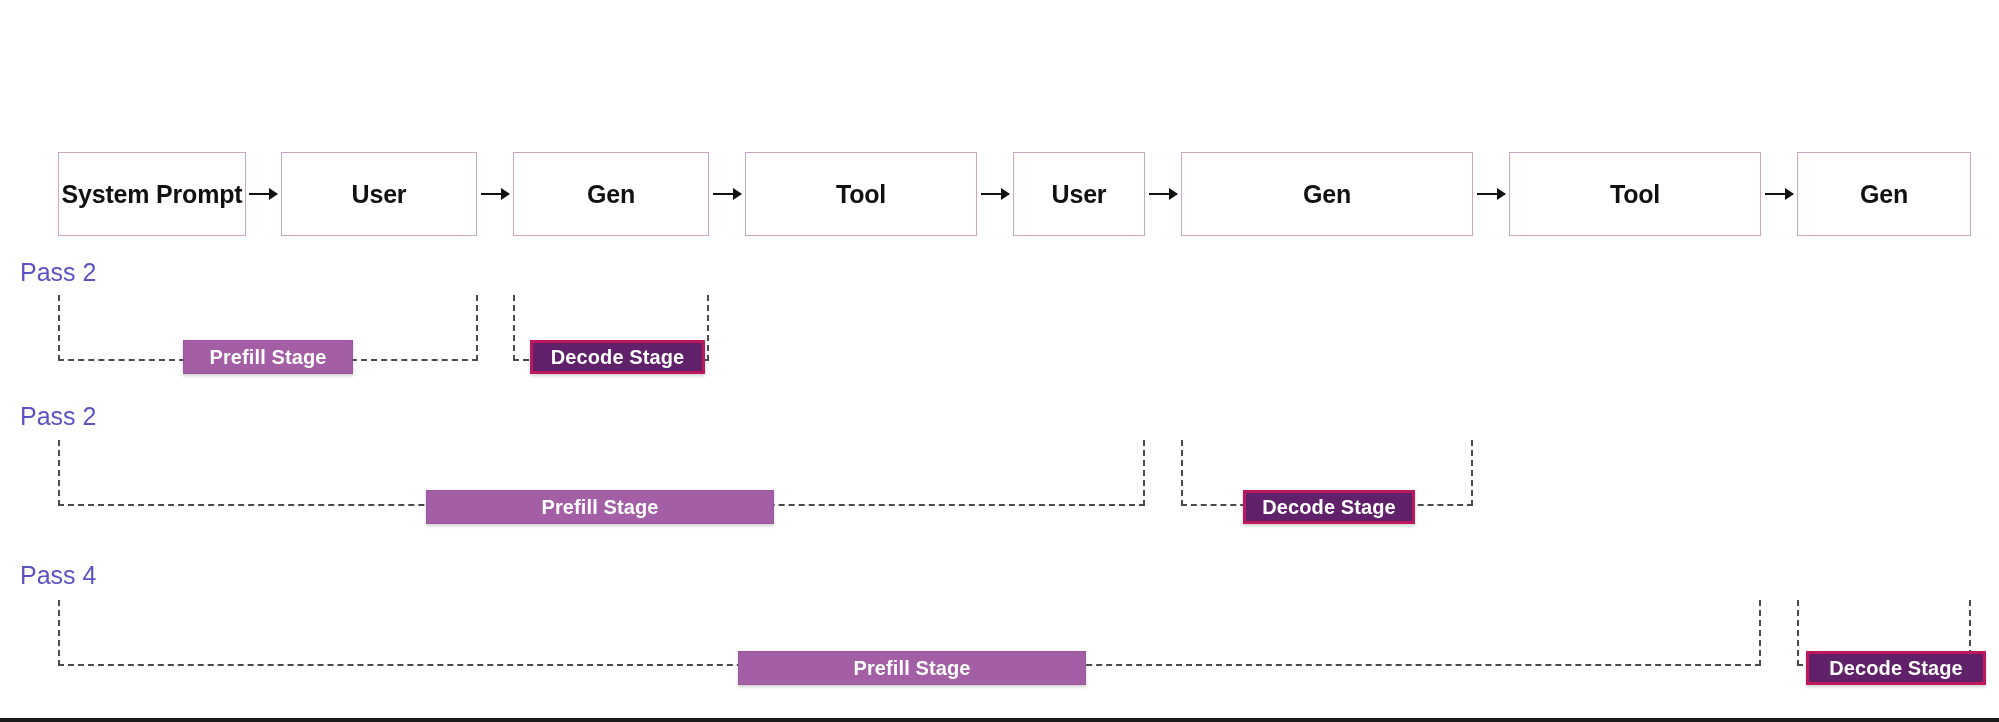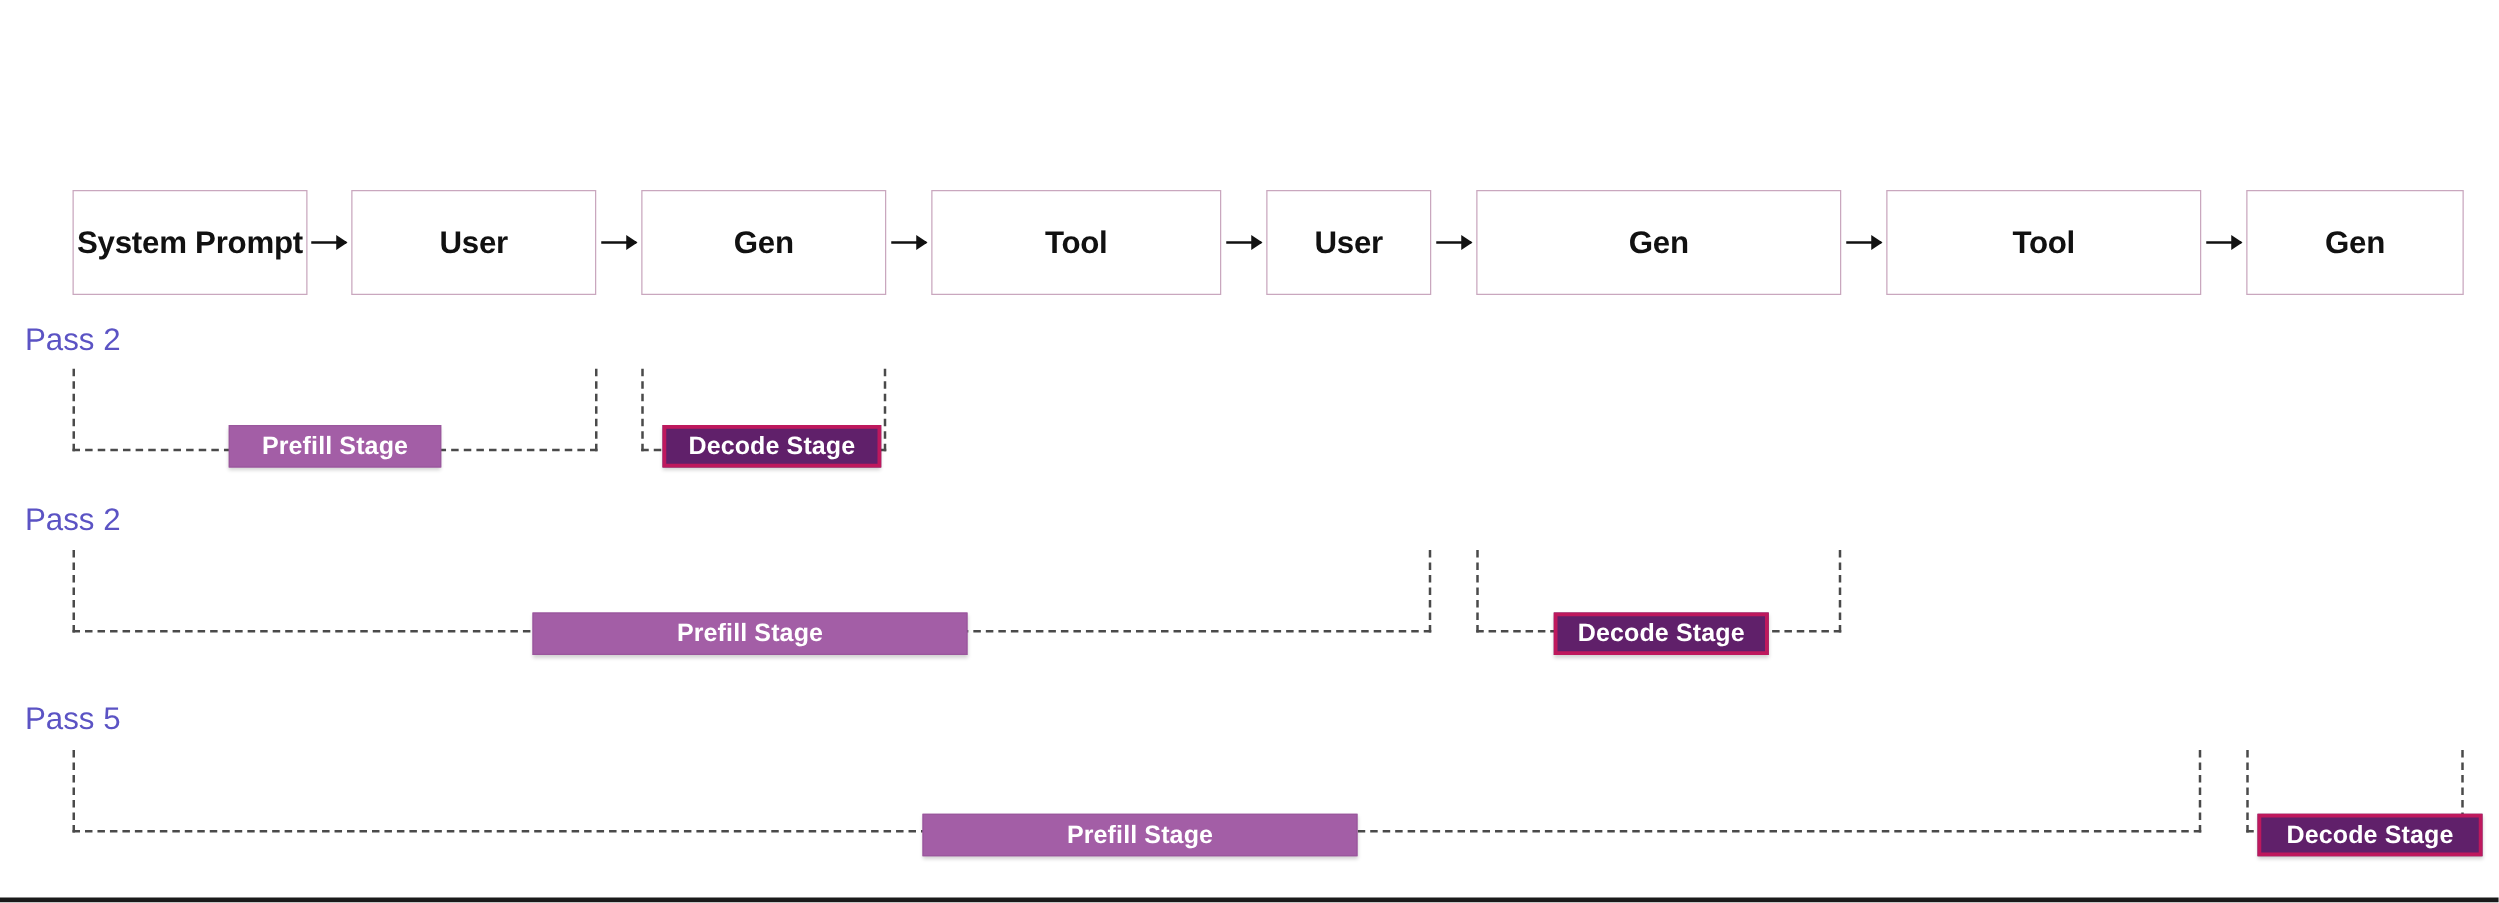--- a/index.html
+++ b/index.html
@@ -200,21 +200,21 @@
         <div class="bk-left"></div>
         <div class="bk-right"></div>
         <div class="bk-bottom"></div>
       </div>
       <div class="stage-bar stage-prefill" style="left: 426px; top: 490px; width: 348px;">
         <span class="stage-label">Prefill Stage</span>
       </div>
       <div class="stage-bar stage-decode" style="left: 1243px; top: 490px; width: 172px;">
         <span class="stage-label">Decode Stage</span>
       </div>
-      <div class="pass-label" style="left: 20px; top: 561px;">Pass 5</div>
+      <div class="pass-label" style="left: 20px; top: 561px;">Pass 4</div>
       <div class="bracket" style="left: 58px; top: 600px; width: 1703px; height: 66px;">
         <div class="bk-left"></div>
         <div class="bk-right"></div>
         <div class="bk-bottom"></div>
       </div>
       <div class="bracket" style="left: 1797px; top: 600px; width: 174px; height: 66px;">
         <div class="bk-left"></div>
         <div class="bk-right"></div>
         <div class="bk-bottom"></div>
       </div>

